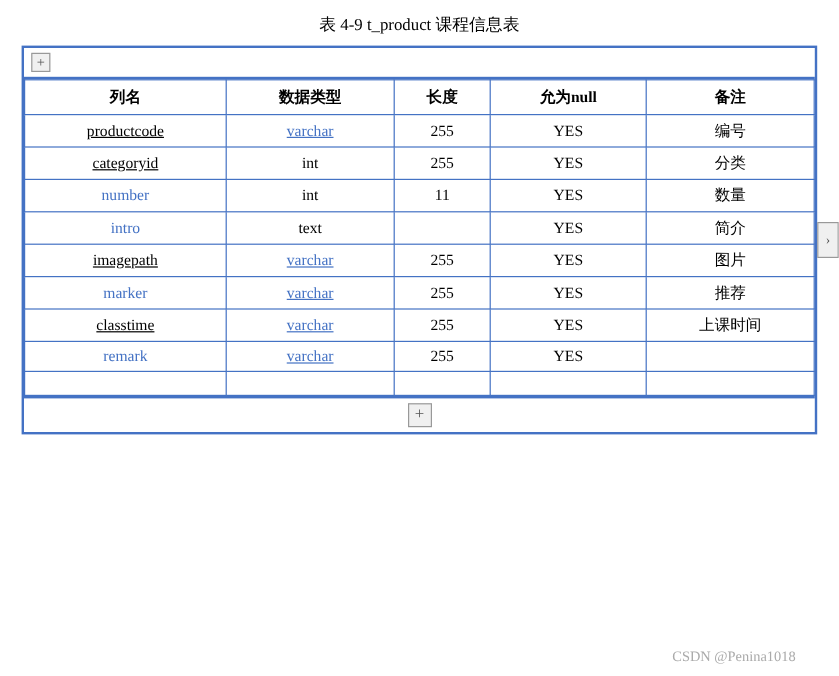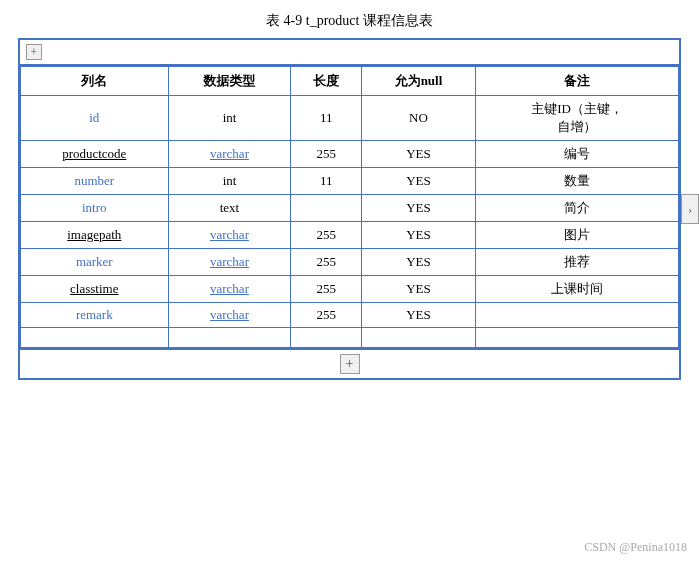--- a/index.html
+++ b/index.html
@@ -112,21 +112,21 @@
       display: flex;
       align-items: center;
       justify-content: center;
       font-size: 11px;
       color: #555;
       cursor: pointer;
     }
     .footer-text {
       position: absolute;
       bottom: 8px;
-      right: 12px;
+      right: 36px;
       font-size: 12px;
       color: #aaa;
     }
     .empty-row td {
       height: 20px;
     }
   </style>
 </head>
 <body>
 
@@ -141,33 +141,33 @@
     <thead>
       <tr>
         <th>列名</th>
         <th>数据类型</th>
         <th>长度</th>
         <th>允为null</th>
         <th>备注</th>
       </tr>
     </thead>
     <tbody id="table-body">
-    <tr>
-          <td class="col-name">id</td>
+        <tr>
+          <td class="linked">productcode</td>
+          <td class="col-type">varchar</td>
+          <td>255</td>
+          <td>YES</td>
+          <td class="col-remark">编号</td>
+        </tr>
+        <tr>
+          <td class="linked">categoryid</td>
           <td class="col-type-plain">int</td>
-          <td>11</td>
-          <td>NO</td>
-          <td class="col-remark">主键ID（主键，<br>自增）</td>
-        </tr>
-        <tr>
-          <td class="linked">productcode</td>
-          <td class="col-type">varchar</td>
-          <td>255</td>
-          <td>YES</td>
-          <td class="col-remark">编号</td>
+          <td>255</td>
+          <td>YES</td>
+          <td class="col-remark">分类</td>
         </tr>
         <tr>
           <td class="col-name">number</td>
           <td class="col-type-plain">int</td>
           <td>11</td>
           <td>YES</td>
           <td class="col-remark">数量</td>
         </tr>
         <tr>
           <td class="col-name">intro</td>

